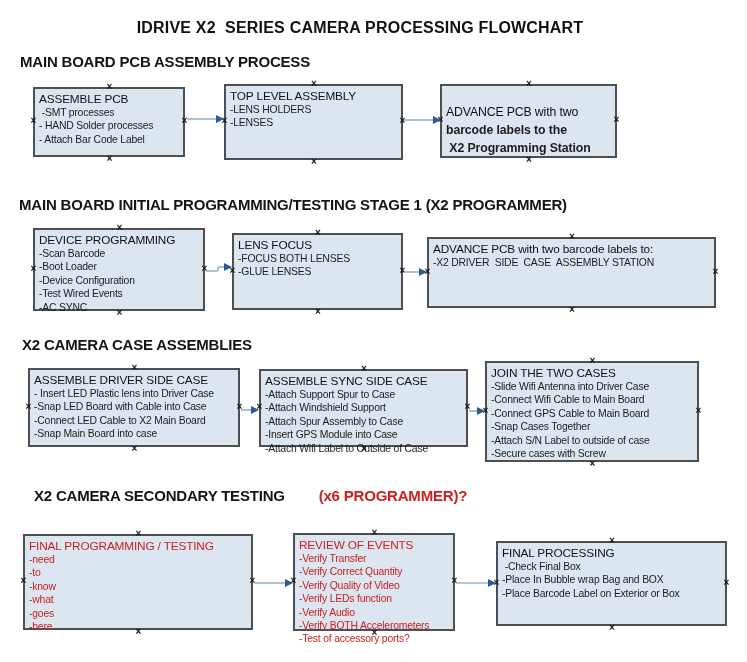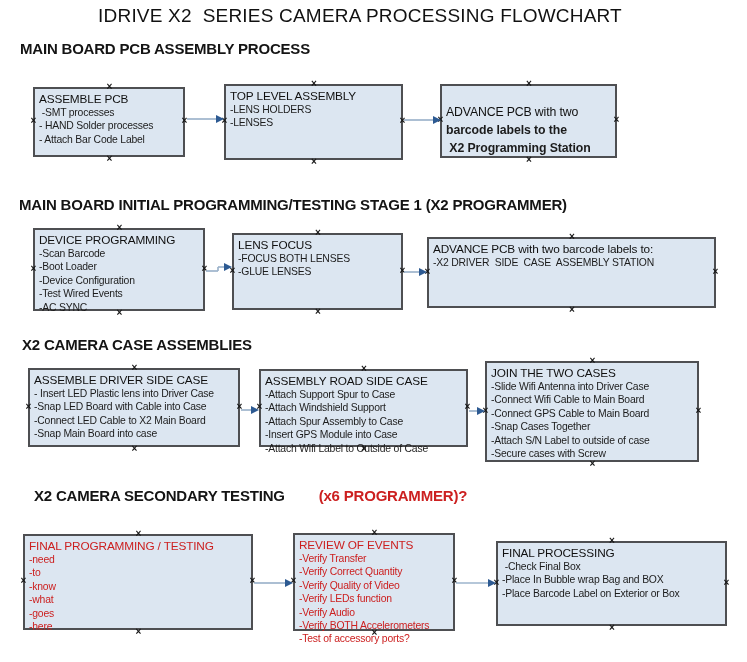--- a/index.html
+++ b/index.html
@@ -1,27 +1,27 @@
 <!DOCTYPE html>
 <html><head>
 <meta charset="utf-8">
 <style>
   html,body{margin:0;padding:0;background:#ffffff;}
   body{width:747px;height:662px;font-family:"Liberation Sans",sans-serif;}
   .canvas{position:relative;width:747px;height:662px;background:#ffffff;overflow:hidden;}
 
   .page-title{
-    position:absolute;left:0;top:5px;width:720px;text-align:center;
-    font-size:19px;font-weight:normal;color:#111;white-space:pre;letter-spacing:.2px;
+    position:absolute;left:0;top:19px;width:720px;text-align:center;
+    font-size:16px;font-weight:bold;color:#111;white-space:pre;letter-spacing:.2px;
   }
   .sec-h{
     position:absolute;font-size:15px;font-weight:bold;color:#141414;
     white-space:pre;letter-spacing:-.2px;
   }
-  #h1{left:20px;top:40px}
+  #h1{left:20px;top:53px}
   #h2{left:19px;top:196px}
   #h3{left:22px;top:336px}
   #h4{left:34px;top:487px}
   #h4 .red{color:#cc2020;margin-left:26px;}
 
   .box{
     position:absolute;background:#dce6f1;border:2px solid #4e4f52;
     box-sizing:border-box;padding:3px 4px 0 4px;z-index:2;
   }
   .box .bt{
@@ -153,21 +153,21 @@
         <div>-Snap LED Board with Cable into Case</div>
         <div>-Connect LED Cable to X2 Main Board</div>
         <div>-Snap Main Board into case</div>
       </div>
     <i class="h hn">×</i>
       <i class="h hs">×</i>
       <i class="h hw">×</i>
       <i class="h he">×</i>
   </div>
   <div class="box s3b">
-    <div class="bt">ASSEMBLY ROAD SIDE CASE</div>
+    <div class="bt">ASSEMBLE SYNC SIDE CASE</div>
     <div class="bi">
         <div>-Attach Support Spur to Case</div>
         <div>-Attach Windshield Support</div>
         <div>-Attach Spur Assembly to Case</div>
         <div>-Insert GPS Module into Case</div>
         <div>-Attach Wifi Label to Outside of Case</div>
       </div>
     <i class="h hn">×</i>
       <i class="h hs">×</i>
       <i class="h hw">×</i>

